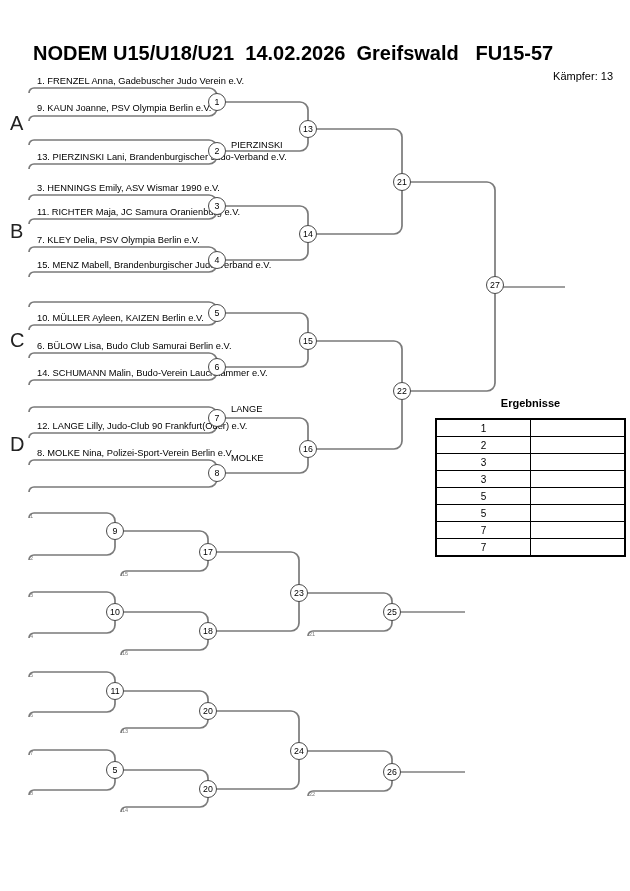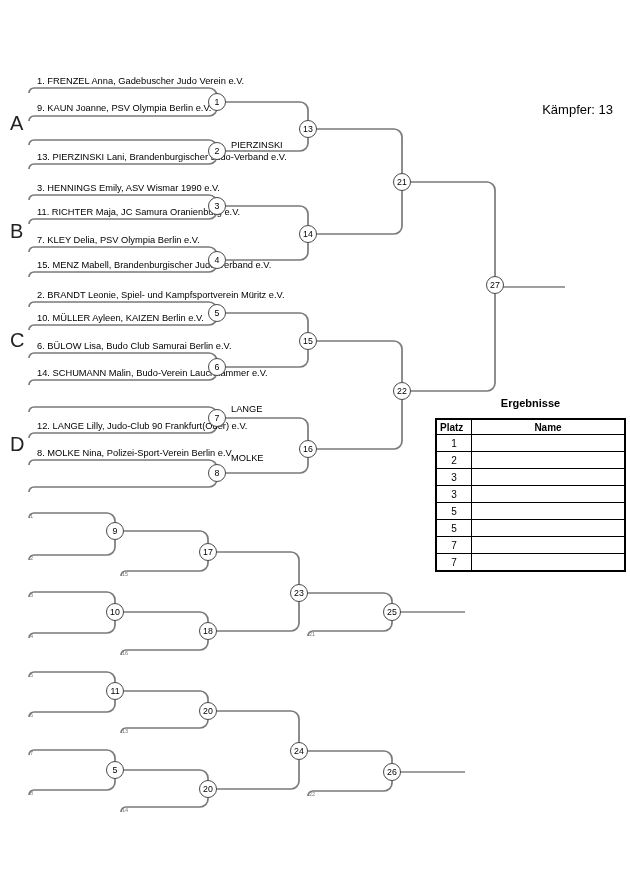--- a/index.html
+++ b/index.html
@@ -1,20 +1,20 @@
 <!DOCTYPE html>
 <html><head>
 <meta charset="utf-8">
 <style>
   html,body{margin:0;padding:0;background:#fff;}
   .page{position:relative;width:630px;height:891px;background:#fff;overflow:hidden;
         font-family:"Liberation Sans",sans-serif;color:#000;}
   .title{position:absolute;left:33px;top:42px;font-size:20px;font-weight:bold;
          white-space:pre;letter-spacing:0px;}
-  .fighters{position:absolute;right:17px;top:70px;font-size:13px;margin-top:32px;}
+  .fighters{position:absolute;right:17px;top:70px;font-size:11px;}
   svg.lines{position:absolute;left:0;top:0;}
   .sec{position:absolute;left:10px;font-size:20px;color:#222;}
   .name{position:absolute;left:37px;font-size:9.3px;white-space:nowrap;text-align:center;}
   .adv{position:absolute;font-size:9.3px;white-space:nowrap;}
   .tiny{position:absolute;font-size:5.5px;color:#787878;line-height:5px;}
   .node{position:absolute;width:16px;height:16px;border:1.3px solid #4a4a4a;border-radius:50%;
         background:#fff;font-size:8.8px;line-height:16px;text-align:center;
         transform:translate(-50%,-50%);z-index:3;}
   .results{position:absolute;left:415px;top:397px;width:191px;padding-left:20px;}
   .results-title{font-size:11px;font-weight:bold;text-align:center;margin-bottom:9px;}
@@ -24,20 +24,21 @@
   table.res th{font-weight:bold;height:14px;border-bottom:1.5px solid #000;}
   th.platz{width:28px;text-align:left;}
   th.nameh{text-align:center;}
   td.platz{text-align:center;}
 </style>
 </head>
 <body>
 
 <div class="page">
 
+  <div class="title">NODEM U15/U18/U21  14.02.2026  Greifswald   FU15-57</div>
   <div class="fighters">Kämpfer: 13</div>
 
   <svg class="lines" width="630" height="891" viewBox="0 0 630 891">
     <g fill="none" stroke="#7a7a7a" stroke-width="1.7">
 
       <path d="M29 93 A5 5 0 0 1 34 88 H209 A8 8 0 0 1 217 96 V108 A8 8 0 0 1 209 116 H34 A5 5 0 0 0 29 121"></path>
       <path d="M29 145 A5 5 0 0 1 34 140 H209 A8 8 0 0 1 217 148 V156 A8 8 0 0 1 209 164 H34 A5 5 0 0 0 29 169"></path>
       <path d="M29 200 A5 5 0 0 1 34 195 H209 A8 8 0 0 1 217 203 V211 A8 8 0 0 1 209 219 H34 A5 5 0 0 0 29 224"></path>
       <path d="M29 252 A5 5 0 0 1 34 247 H209 A8 8 0 0 1 217 255 V264 A8 8 0 0 1 209 272 H34 A5 5 0 0 0 29 277"></path>
       <path d="M29 307 A5 5 0 0 1 34 302 H209 A8 8 0 0 1 217 310 V317 A8 8 0 0 1 209 325 H34 A5 5 0 0 0 29 330"></path>
@@ -83,21 +84,20 @@
   <div class="sec" style="top:329px">C</div>
   <div class="sec" style="top:433px">D</div>
 
   <div class="name" style="top:75.5px">1. FRENZEL Anna, Gadebuscher Judo Verein e.V.</div>
   <div class="name" style="top:103px">9. KAUN Joanne, PSV Olympia Berlin e.V.</div>
   <div class="name" style="top:151.5px">13. PIERZINSKI Lani, Brandenburgischer Judo-Verband e.V.</div>
   <div class="name" style="top:182.5px">3. HENNINGS Emily, ASV Wismar 1990 e.V.</div>
   <div class="name" style="top:206.5px">11. RICHTER Maja, JC Samura Oranienburg e.V.</div>
   <div class="name" style="top:234.5px">7. KLEY Delia, PSV Olympia Berlin e.V.</div>
   <div class="name" style="top:259.5px">15. MENZ Mabell, Brandenburgischer Judo-Verband e.V.</div>
-  <div class="name" style="top:289.5px">2. BRANDT Leonie, Spiel- und Kampfsportverein Müritz e.V.</div>
   <div class="name" style="top:312.5px">10. MÜLLER Ayleen, KAIZEN Berlin e.V.</div>
   <div class="name" style="top:340.5px">6. BÜLOW Lisa, Budo Club Samurai Berlin e.V.</div>
   <div class="name" style="top:367.5px">14. SCHUMANN Malin, Budo-Verein Lauchhammer e.V.</div>
   <div class="name" style="top:420.5px">12. LANGE Lilly, Judo-Club 90 Frankfurt(Oder) e.V.</div>
   <div class="name" style="top:447.5px">8. MOLKE Nina, Polizei-Sport-Verein Berlin e.V.</div>
 
   <div class="adv" style="left:231px;top:140px">PIERZINSKI</div>
   <div class="adv" style="left:231px;top:404px">LANGE</div>
   <div class="adv" style="left:231px;top:453px">MOLKE</div>
 
@@ -142,24 +142,20 @@
   <div class="tiny" style="left:122px;top:651px">16</div>
   <div class="tiny" style="left:122px;top:729px">13</div>
   <div class="tiny" style="left:122px;top:808px">14</div>
   <div class="tiny" style="left:309px;top:632px">21</div>
   <div class="tiny" style="left:309px;top:792px">22</div>
 
   <div class="results">
     <div class="results-title">Ergebnisse</div>
     <table class="res">
       <tbody>
-          <tr>
-        <th class="platz">Platz</th>
-        <th class="nameh">Name</th>
-      </tr>
       <tr>
             <td class="platz">1</td>
             <td></td>
           </tr>
       <tr>
             <td class="platz">2</td>
             <td></td>
           </tr>
       <tr>
             <td class="platz">3</td>

